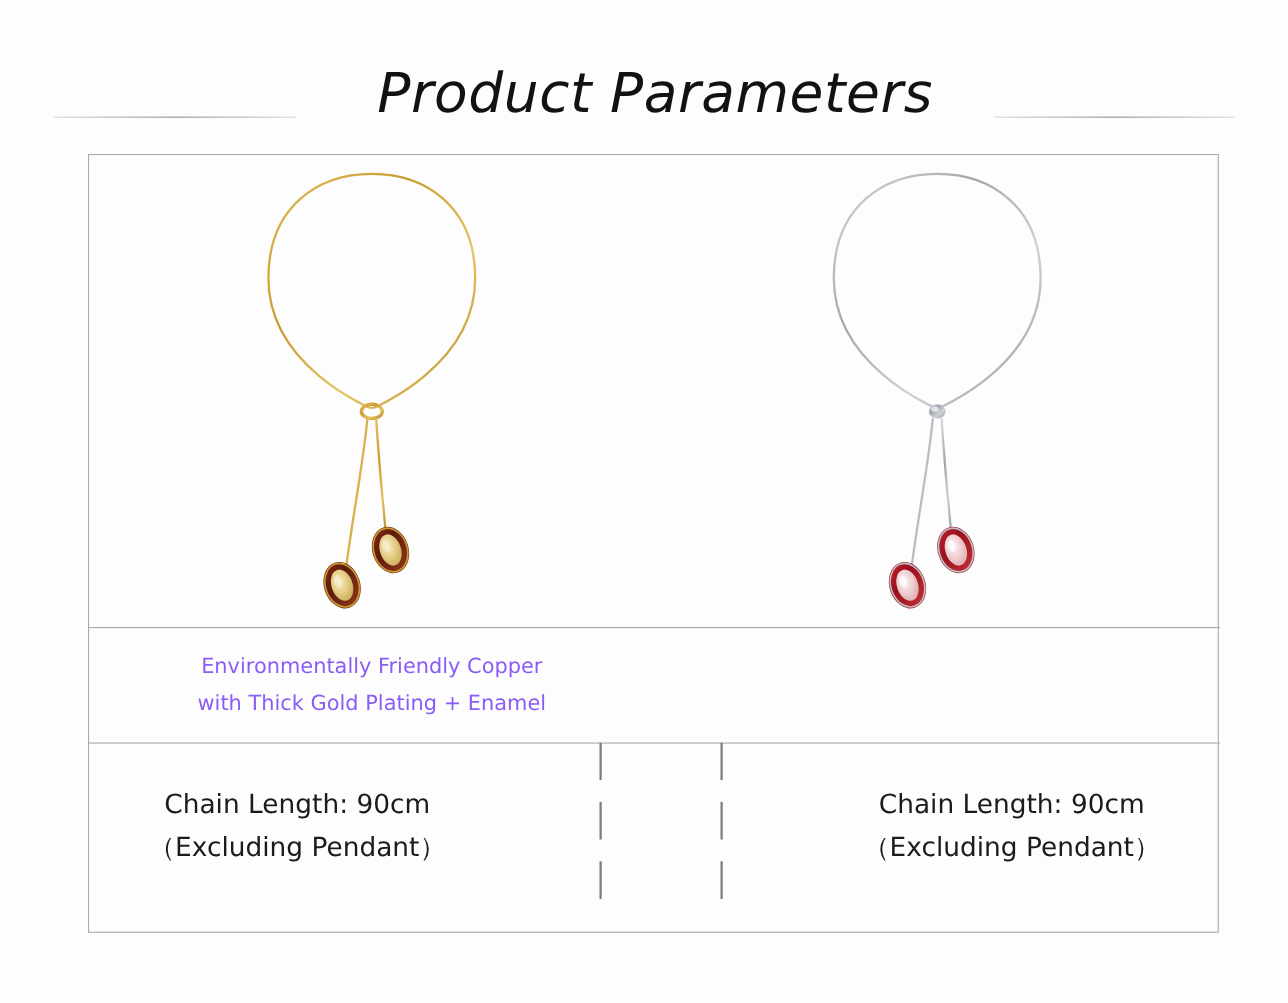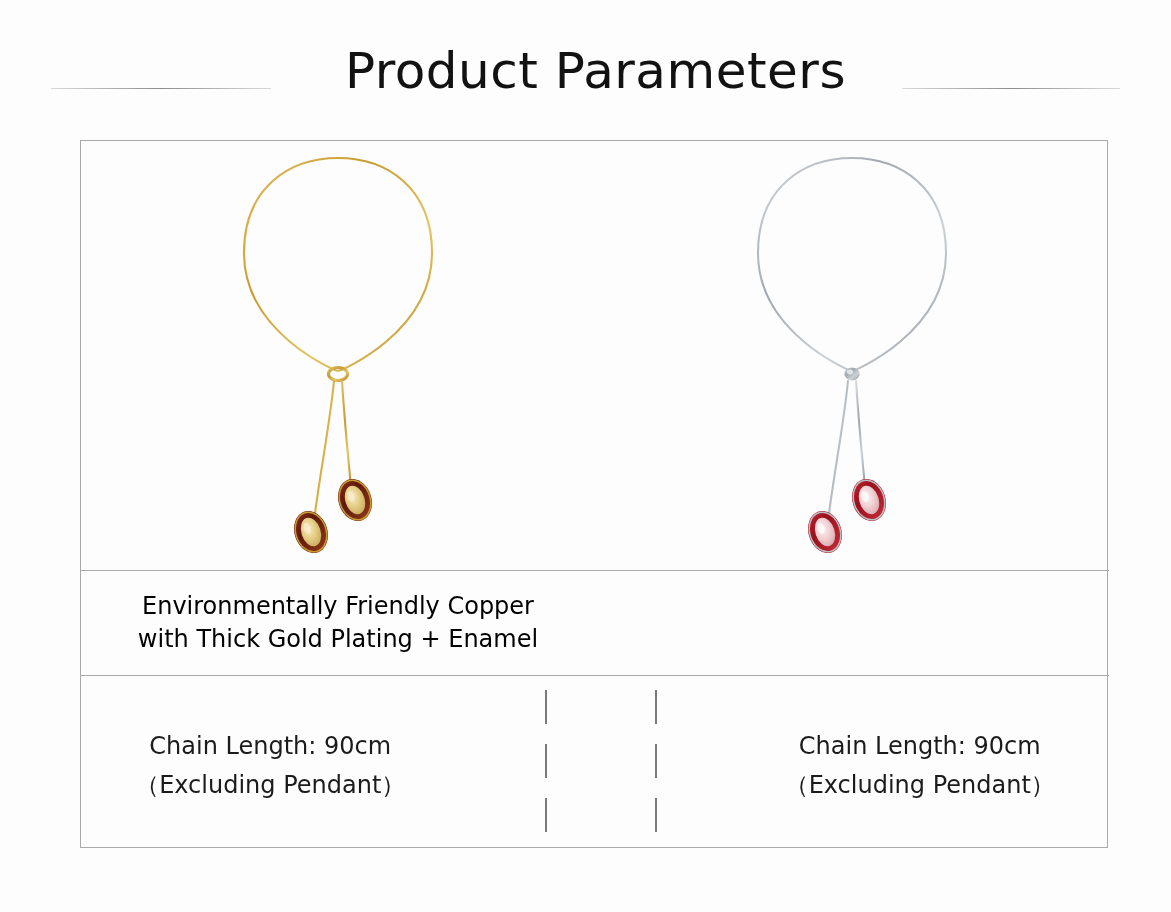--- a/index.html
+++ b/index.html
@@ -23,22 +23,23 @@
   }
 
   
   .title-bar {
     position: absolute;
     left: 0;
     top: 46px;
     width: 1171px;
     height: 78px;
     display: flex;
-    align-items: flex-start;
+    align-items: center;
     justify-content: center;
+    font-style: italic;
   }
   .title-rule {
     height: 1px;
     background: linear-gradient(to right, #d9d9d9, #8d8d8d, #d9d9d9);
     flex: 0 0 auto;
   }
   .title-rule.left  { width: 220px; margin-right: 74px; margin-top: 42px; }
   .title-rule.right { width: 218px; margin-left: 56px;  margin-top: 42px; }
   .title-text {
     font-size: 50px;
@@ -102,31 +103,31 @@
   }
   .material-cell {
     flex: 1 1 50%;
     display: flex;
     flex-direction: column;
     align-items: center;
     justify-content: center;
     text-align: center;
   }
   .material-cell .line {
-    font-size: 24px;
+    font-size: 19px;
     line-height: 33px;
-    color: #000000;
+    color: #8b5cf6;
     white-space: nowrap;
   }
 
   
   .length-row {
     position: absolute;
     left: 0;
-    top: 535px;
+    top: 520px;
     width: 1028px;
     height: 172px;
     display: flex;
     gap: 39px;
   }
   .length-cell {
     flex: 1 1 50%;
     display: flex;
     flex-direction: column;
     align-items: center;

